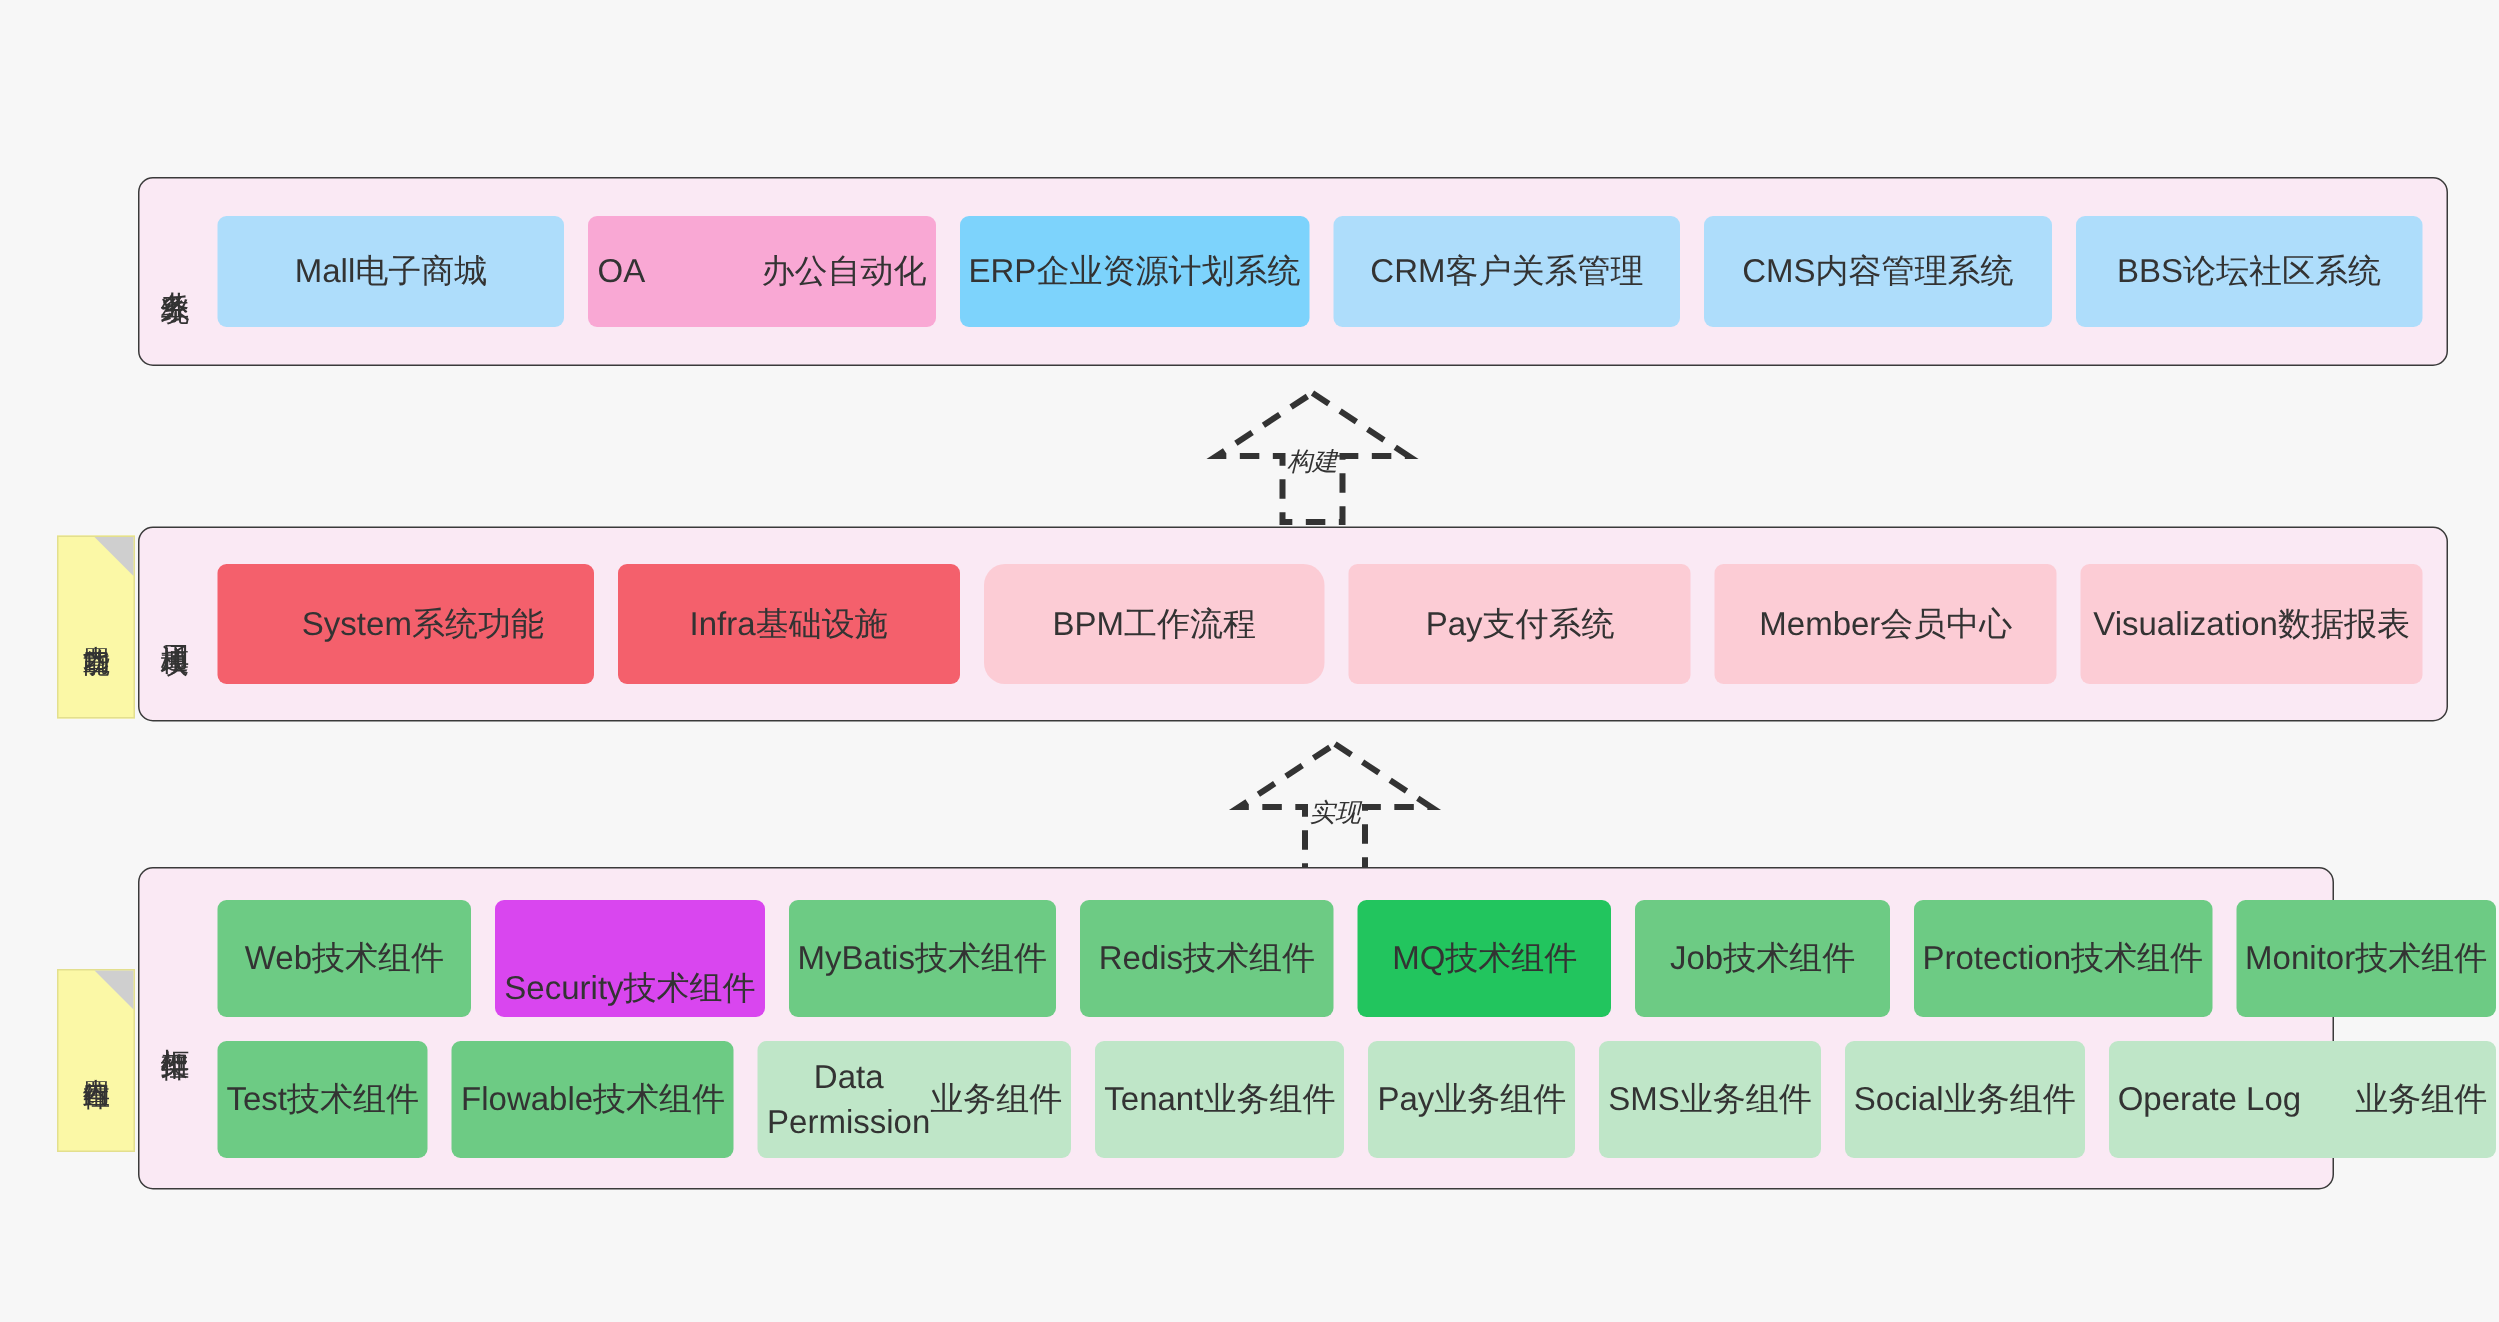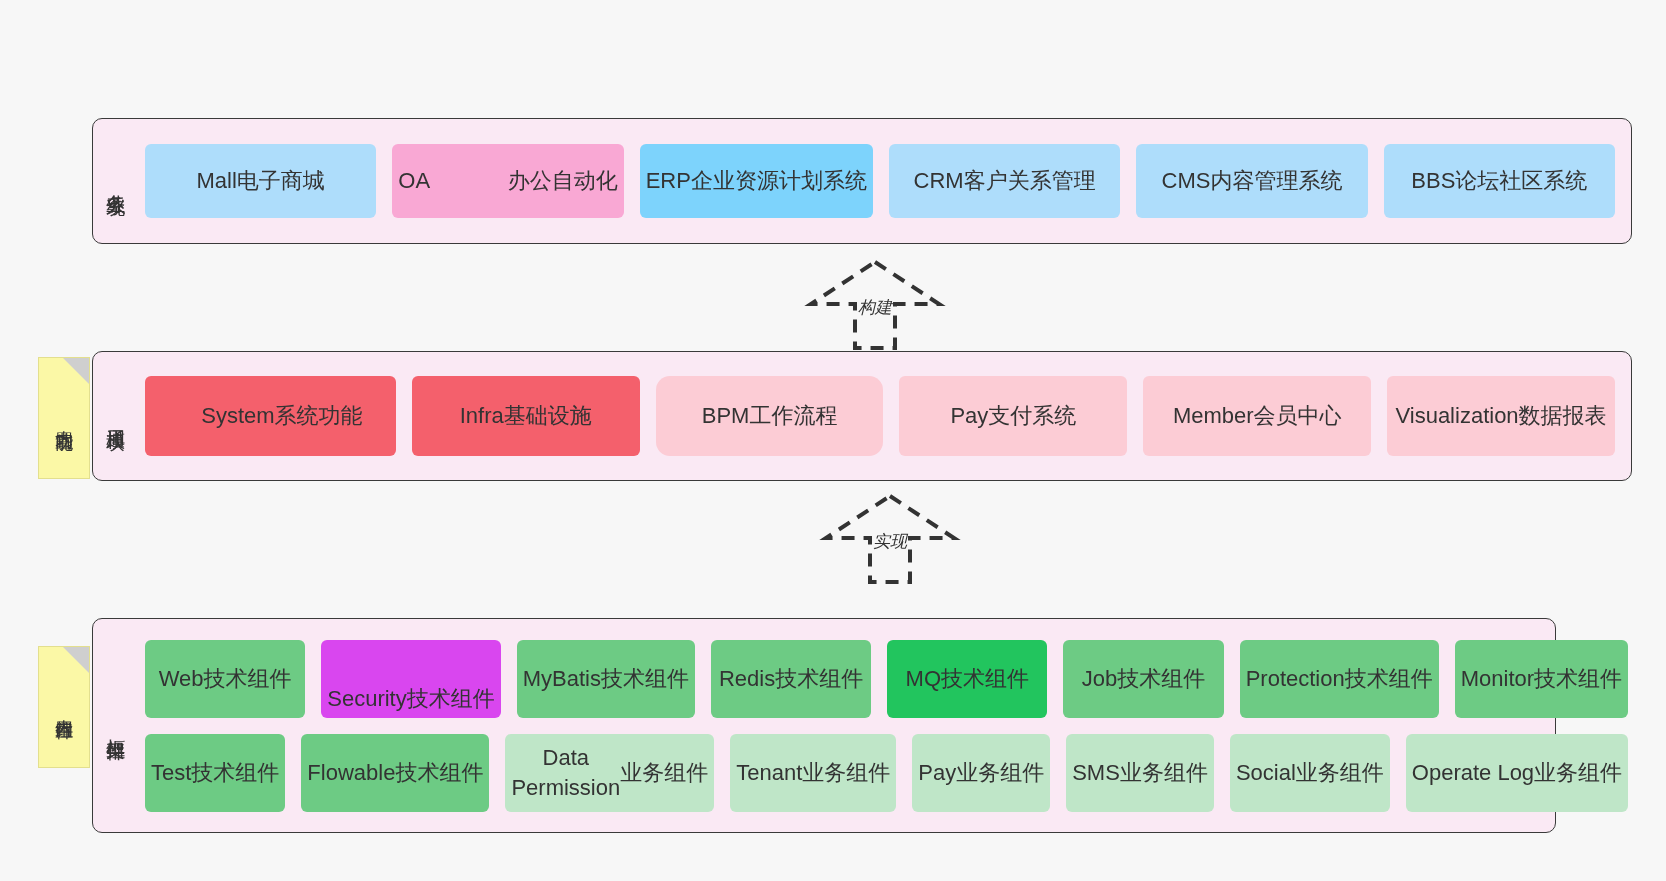--- a/index.html
+++ b/index.html
@@ -210,21 +210,21 @@
     <span class="fold"></span>
   </div>
 
   <div class="arrow" style="left:815px; top:492px;">
     <svg width="150" height="92" viewBox="0 0 150 92">
       <path d="M75 4 L139 46 L95 46 L95 90 L55 90 L55 46 L11 46 Z" fill="none" stroke="#333333" stroke-width="4" stroke-dasharray="13 9" stroke-linejoin="miter"></path>
     </svg>
     <div class="arrow-label">实现</div>
   </div>
 
-  <div class="layer layer-frame" style="left:92px; top:578px; width:1464px; height:215px;margin-top:40px;">
+  <div class="layer layer-frame" style="left:92px; top:578px; width:1464px; height:215px;">
     <div class="layer-title">框架组件</div>
     <div class="layer-body">
 
       <div class="row">
         <div class="cell" style="background:#6dcb84;">
           <span class="l1">Web</span>
           <span class="l2">技术组件</span>
         </div>
         <div class="cell" style="background:#d946ef;align-items:flex-end;">
           <span class="l1">Security</span>
@@ -278,21 +278,21 @@
           <span class="l2">业务组件</span>
         </div>
         <div class="cell" style="background:#bfe6c8;">
           <span class="l1">SMS</span>
           <span class="l2">业务组件</span>
         </div>
         <div class="cell" style="background:#bfe6c8;">
           <span class="l1">Social</span>
           <span class="l2">业务组件</span>
         </div>
-        <div class="cell" style="background:#bfe6c8;">
+        <div class="cell" style="background:#bfe6c8;gap:36px;">
           <span class="l1">Operate Log</span>
           <span class="l2">业务组件</span>
         </div>
       </div>
 
     </div>
   </div>
 
   <div class="note" style="left:38px; top:646px; width:52px; height:122px;">
     <span>内置组件</span>

